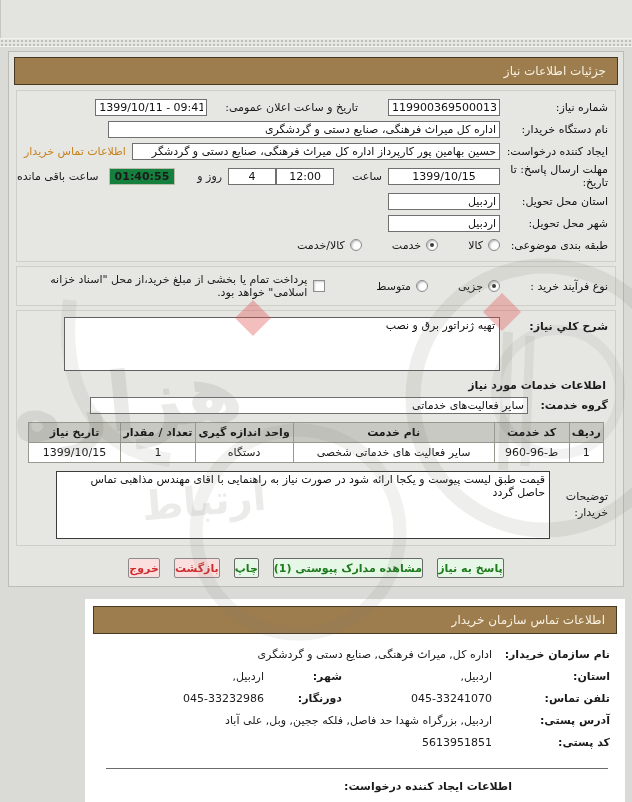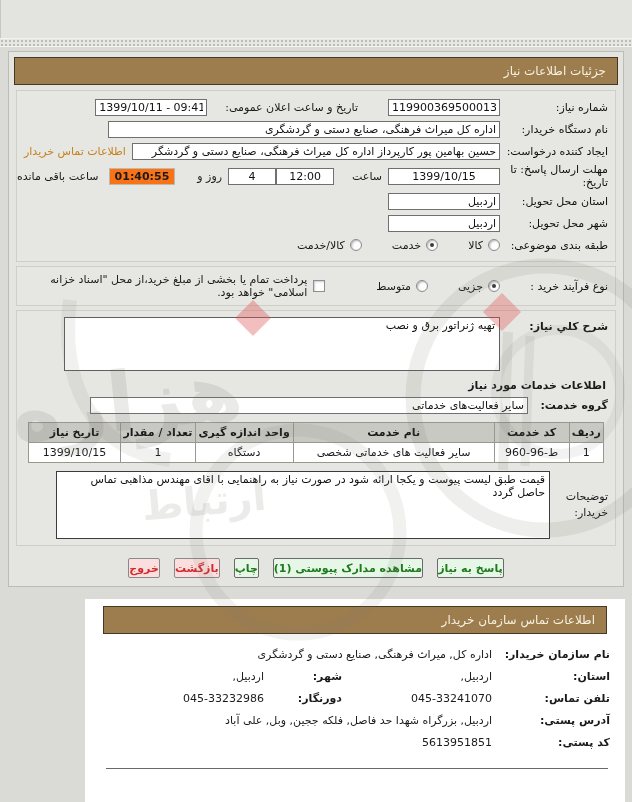--- a/index.html
+++ b/index.html
@@ -40,21 +40,21 @@
     background:#fff; border:1px solid #707070; height:17px;
     font-family:"DejaVu Sans", sans-serif; font-size:11px; color:#111;
     padding:0 3px;
   }
   .ltr { direction:ltr; unicode-bidi:isolate; }
   .ctr { text-align:center; }
   .w120{width:112px;} .w112{width:112px;} .w392{width:392px;} .w405{width:405px;}
   .w58{width:58px;} .w48{width:48px;}
   .link { color:#c6821e; margin-right:6px; cursor:pointer; white-space:nowrap; }
   .badge {
-    background:#f97316; border:1px solid #bcbcae; padding:1px 5px;
+    background:#15803d; border:1px solid #bcbcae; padding:1px 5px;
     font-weight:bold; margin:0 4px; direction:ltr; unicode-bidi:isolate;
   }
   .radio {
     width:12px; height:12px; border:1px solid #8a8a8a; border-radius:50%;
     background:#fdfdfd; display:inline-block; position:relative; flex:none;
     box-shadow:inset 1px 1px 2px rgba(0,0,0,.28);
   }
   .radio.checked::after { content:""; position:absolute; inset:3px; border-radius:50%; background:#3c3c3c; }
   .radio-opt { display:inline-flex; align-items:center; gap:5px; margin-left:30px; }
   .checkbox {
@@ -85,21 +85,21 @@
   .btn-pink  { background:#fbdede; border:1px solid #8a8a8a; color:#cf2d2d; }
   
   .card { width:540px; margin:12px 7px 0 85px; background:#ffffff; padding:7px 7px 40px; }
   .crow { display:flex; align-items:center; padding:0 8px; min-height:21px; margin-top:1px; }
   .clbl { font-weight:bold; width:118px; flex:none; }
   .cval { width:150px; flex:none; }
   .clbl2 { font-weight:bold; width:78px; flex:none; }
   .card hr { border:none; border-top:1px solid #6a6a6a; margin:15px 10px 9px 14px; }
   .creator { margin-right:98px; }
   .creator-title { font-weight:bold; padding:2px 8px 6px; }
-  .card .hbar { margin:0 11px 10px; }
+  .card .hbar { margin:0 1px 10px; }
   
   .watermark { position:absolute; inset:0; pointer-events:none; z-index:6; }
 </style>
 </head>
 <body>
 
 <div class="top-strip"></div>
 <div class="dots"></div>
 
 <div class="main-panel">
@@ -275,20 +275,21 @@
   </div>
 
   <div class="crow">
     <span class="clbl">کد پستی:</span>
     <span class="ltr">5613951851</span>
   </div>
 
   <hr>
 
   <div class="creator">
+    <div class="creator-title">اطلاعات ایجاد کننده درخواست:</div>
     <div class="crow">
       
       
     </div>
 
   </div>
 </div>
 
 <svg class="watermark" width="632" height="802" viewBox="0 0 632 802">
   <g fill="none" stroke="#74746c">

